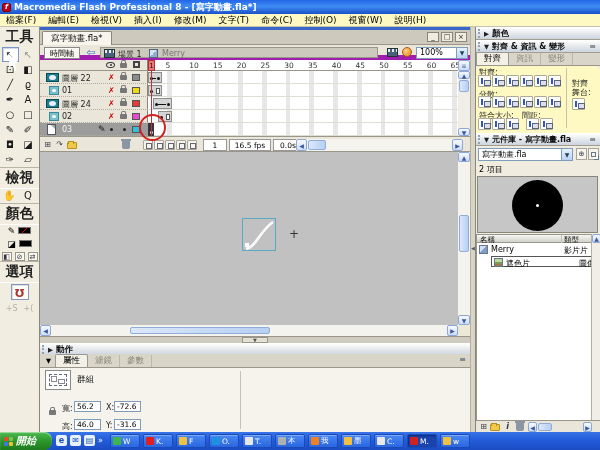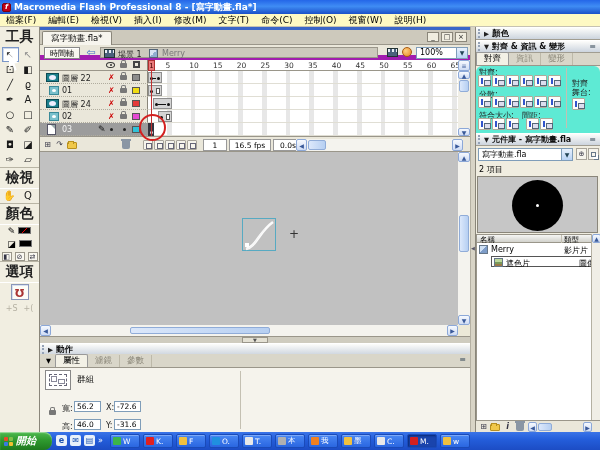--- a/index.html
+++ b/index.html
@@ -159,21 +159,21 @@
   .gicon-in:after{content:"";position:absolute;right:1px;bottom:1px;width:5px;height:3px;border:1px solid #889;}
   .fld-label{position:absolute;font-size:8px;color:#222;}
   .fld-box{position:absolute;width:27px;height:11px;background:#fff;border:1px solid #7f9db9;
     font-size:7.5px;display:flex;align-items:center;padding-left:2px;}
   .vline{position:absolute;width:1px;background:#c4c0b2;}
   
   .v-splitter{position:absolute;left:470px;top:27px;width:6px;height:405px;background:#d8d4c6;
     border-left:1px solid #b4b0a2;border-right:1px solid #8a867a;}
   .vsp-arrow{position:absolute;left:0px;top:218px;font-size:5px;color:#556;}
   .dock{position:absolute;left:476px;top:27px;width:124px;height:405px;background:#f0ede0;}
-  .align-body{position:absolute;left:0;top:39px;width:124px;height:77px;background:#5eead4;border-radius:6px;}
+  .align-body{position:absolute;left:0;top:39px;width:124px;height:77px;background:#fef9c3;border-radius:6px;}
   .abtn{position:absolute;width:13px;height:12px;background:#fdfdfb;border:1px solid #aeaa9a;border-radius:1px;}
   .abtn:before{content:"";position:absolute;left:2px;top:2px;bottom:2px;width:2px;background:#35c;}
   .abtn:after{content:"";position:absolute;left:5px;top:4px;width:5px;height:4px;border:1px solid #567;background:#dde;}
   .albl{position:absolute;font-size:8px;color:#222;}
   .lib-toolrow{position:absolute;left:0;top:119px;width:124px;height:17px;}
   .sqbtn{position:absolute;width:11px;height:12px;background:#f6f4ec;border:1px solid #a8a49a;
     font-size:7px;display:flex;align-items:center;justify-content:center;color:#334;}
   .dblsq{width:5px;height:5px;border:1px solid #678;box-shadow:2px 2px 0 #fff,3px 3px 0 #678;}
   .lib-preview{position:absolute;left:1px;top:149px;width:121px;height:57px;background:#c6c6c6;
     border:1px solid #8a867a;}

